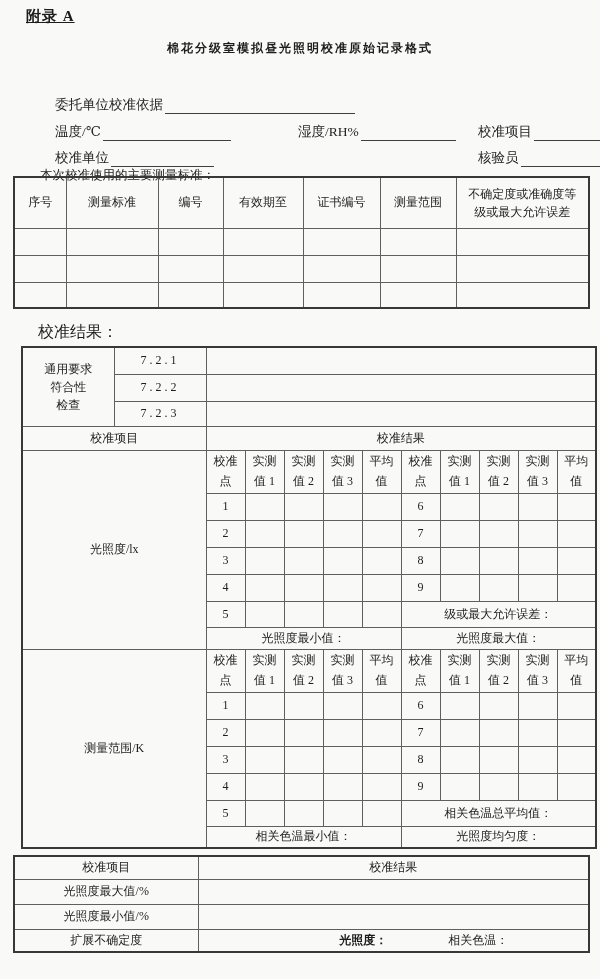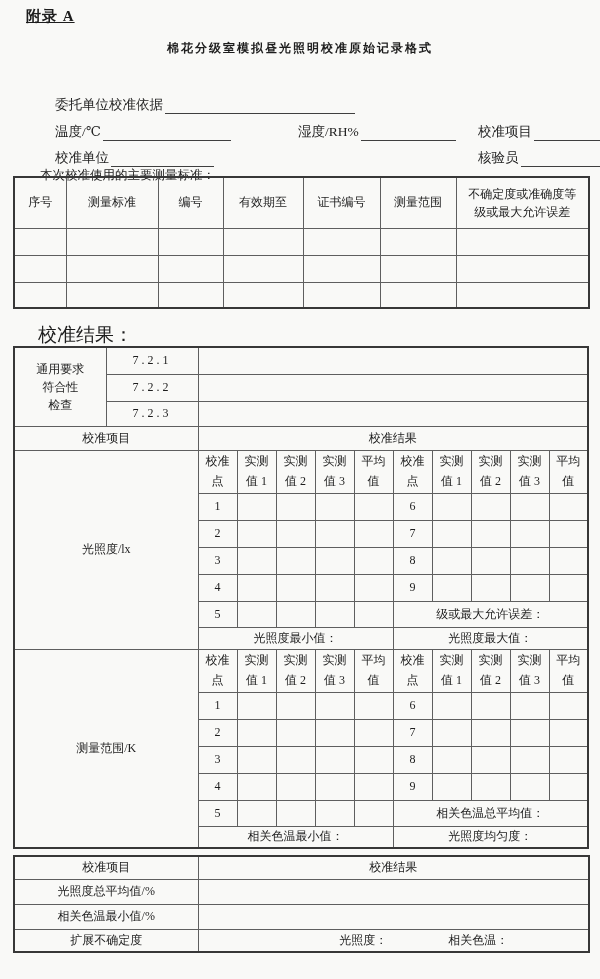--- a/index.html
+++ b/index.html
@@ -9,37 +9,37 @@
   .doc-title{position:absolute;left:0;right:0;top:40px;text-align:center;
              font-size:12px;font-weight:bold;letter-spacing:2px;}
   .fieldrow{position:absolute;height:24px;font-size:13.5px;white-space:nowrap;}
   .f1{left:55px;top:96px;} .f2{left:55px;top:123px;} .f3{left:55px;top:149px;}
   .fcol2{position:absolute;left:243px;top:0;} .fcol3{position:absolute;left:423px;top:0;}
   .fieldrow{width:600px;}
   .blank{display:inline-block;border-bottom:1px solid #3f3f3f;height:15px;vertical-align:bottom;margin-left:2px;}
   .bw190{width:190px;} .bw128{width:128px;} .bw95{width:95px;} .bw82{width:82px;}
   .bw103{width:103px;} .bw100{width:100px;}
   .note{position:absolute;left:40px;top:167px;font-size:12.5px;font-family:Liberation Mono, monospace;}
-  .result-label{position:absolute;left:38px;top:322px;font-size:19px;text-align:right;}
+  .result-label{position:absolute;left:38px;top:322px;font-size:16px;text-align:right;}
   table.t{position:absolute;left:13px;border-collapse:collapse;table-layout:fixed;
           border:2px solid #383838;background:transparent;}
   table.t td,table.t th{border:1px solid #5f5f5f;font-weight:normal;font-size:12px;
           text-align:center;vertical-align:middle;padding:0;overflow:hidden;}
   .t1{top:176px;width:575px;}
-  .t2{top:346px;width:575px;}
+  .t2{top:346px;width:575px;margin-left:8px;}
   .t3{top:855px;width:575px;}
   .preline{white-space:pre-line;line-height:1.5;}
   .gridhead{font-size:11.5px;line-height:1.6;white-space:pre-line;}
   .code{letter-spacing:3px;font-size:12.5px;}
   .itemlabel{font-size:13px;}
   .leftpad{text-align:left;padding-left:8px;}
   .h51{height:51px;} .h27{height:27px;} .h26{height:26px;} .h25{height:25px;}
   .h24{height:24px;} .h23{height:23px;} .h43{height:43px;} .h22{height:22px;}
   .uncell{text-align:left;padding-left:10px;}
-  .uspan{display:inline-block;width:170px;}
+  .uspan{display:inline-block;width:170px;font-weight:bold;}
 </style>
 </head>
 <body>
 
 <div class="page">
 
   <div class="appendix">附录 A</div>
   <div class="doc-title">棉花分级室模拟昼光照明校准原始记录格式</div>
 
   <div class="fieldrow f1">
@@ -322,25 +322,25 @@
     <colgroup>
         <col style="width:184px">
         <col style="width:391px">
       </colgroup>
     <tbody>
         <tr class="h23">
       <td>校准项目</td>
       <td>校准结果</td>
     </tr>
     <tr class="h25">
-      <td>光照度总平均值/%</td>
+      <td>光照度最大值/%</td>
       <td></td>
     </tr>
     <tr class="h25">
-      <td>相关色温最小值/%</td>
+      <td>光照度最小值/%</td>
       <td></td>
     </tr>
     <tr class="h23">
       <td>扩展不确定度</td>
       <td class="uncell">
         <span class="uspan">光照度：</span><span>相关色温：</span>
       </td>
     </tr>
   </tbody>
     </table>

